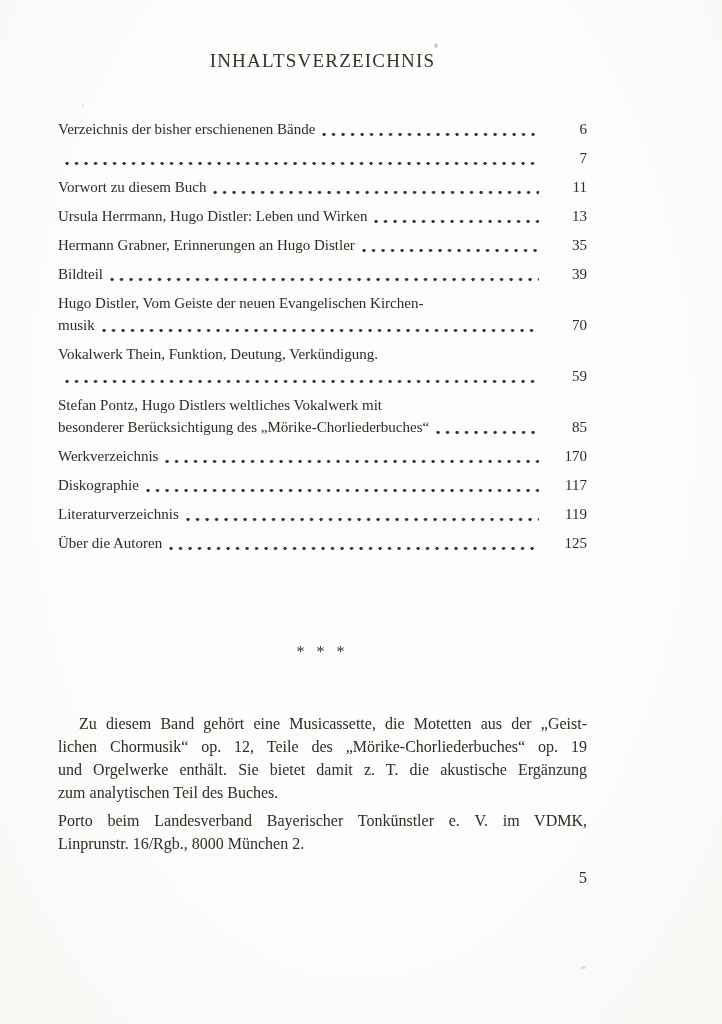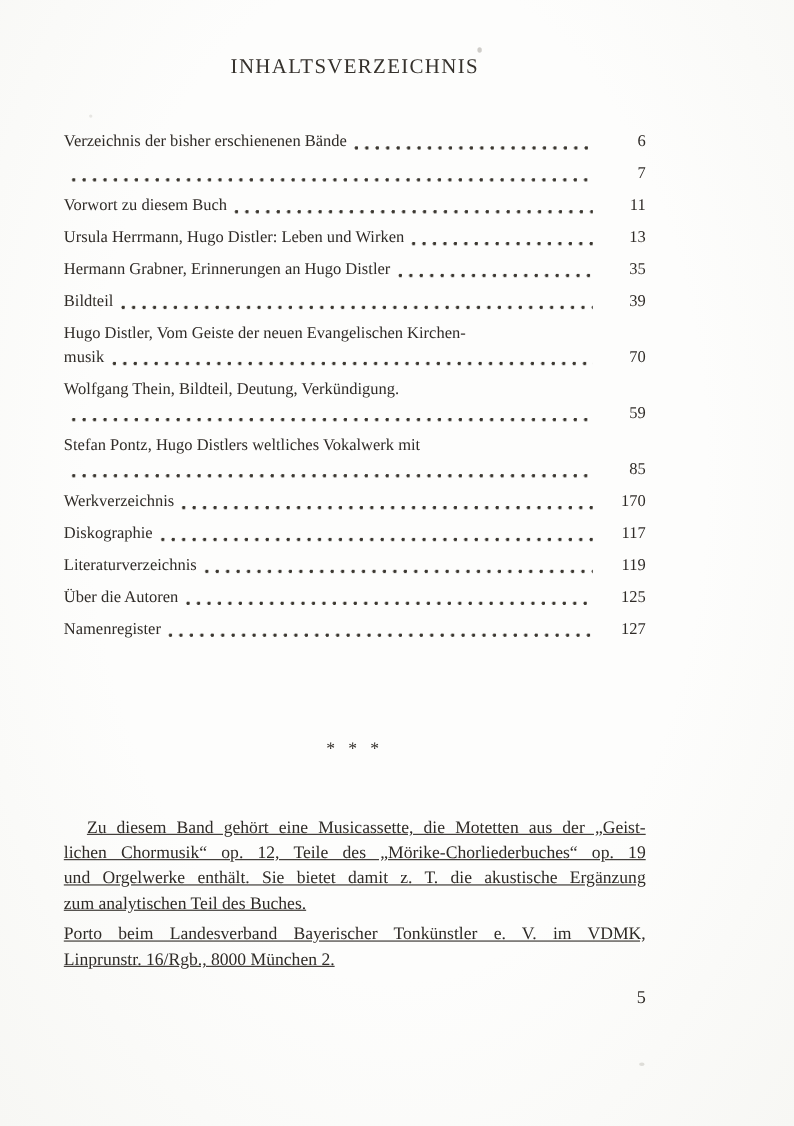--- a/index.html
+++ b/index.html
@@ -67,21 +67,21 @@
   .separator {
     margin-top: 88px;
     text-align: center;
     font-size: 16px;
     line-height: 20px;
     letter-spacing: 4px;
     color: #35312c;
   }
 
   .paragraphs { margin-top: 50px; }
-  .para { margin-top: 5px; text-decoration: underline; }
+  .para { margin-top: 5px; }
   .para:first-child { margin-top: 0; }
   .para-line {
     font-size: 16px;
     line-height: 23px;
     text-align: justify;
     text-align-last: justify;
   }
   .para-line.first { text-indent: 21px; }
   .para-line.last { text-align-last: left; }
 
@@ -149,32 +149,33 @@
           <span class="toc-text">Hugo Distler, Vom Geiste der neuen Evangelischen Kirchen-</span>
         </div>
         <div class="toc-line">
           <span class="toc-text">musik</span>
           <span class="toc-leader"></span>
           <span class="toc-page">70</span>
         </div>
       </div>
       <div class="toc-entry">
         <div class="toc-line">
-          <span class="toc-text">Wolfgang Thein, Bildteil, Deutung, Verkündigung.</span>
+          <span class="toc-text">Vokalwerk Thein, Funktion, Deutung, Verkündigung.</span>
         </div>
         <div class="toc-line">
           <span class="toc-leader"></span>
           <span class="toc-page">59</span>
         </div>
       </div>
       <div class="toc-entry">
         <div class="toc-line">
           <span class="toc-text">Stefan Pontz, Hugo Distlers weltliches Vokalwerk mit</span>
         </div>
         <div class="toc-line">
+          <span class="toc-text">besonderer Berücksichtigung des „Mörike-Chorliederbuches“</span>
           <span class="toc-leader"></span>
           <span class="toc-page">85</span>
         </div>
       </div>
       <div class="toc-entry">
         <div class="toc-line">
           <span class="toc-text">Werkverzeichnis</span>
           <span class="toc-leader"></span>
           <span class="toc-page">170</span>
         </div>
@@ -191,27 +192,20 @@
           <span class="toc-text">Literaturverzeichnis</span>
           <span class="toc-leader"></span>
           <span class="toc-page">119</span>
         </div>
       </div>
       <div class="toc-entry">
         <div class="toc-line">
           <span class="toc-text">Über die Autoren</span>
           <span class="toc-leader"></span>
           <span class="toc-page">125</span>
-        </div>
-      </div>
-      <div class="toc-entry">
-        <div class="toc-line">
-          <span class="toc-text">Namenregister</span>
-          <span class="toc-leader"></span>
-          <span class="toc-page">127</span>
         </div>
       </div>
     </div>
 
   <div class="separator">* * *</div>
 
   <div class="paragraphs">
       <div class="para">
         <div class="para-line first">Zu diesem Band gehört eine Musicassette, die Motetten aus der „Geist-</div>
         <div class="para-line">lichen Chormusik“ op. 12, Teile des „Mörike-Chorliederbuches“ op. 19</div>

